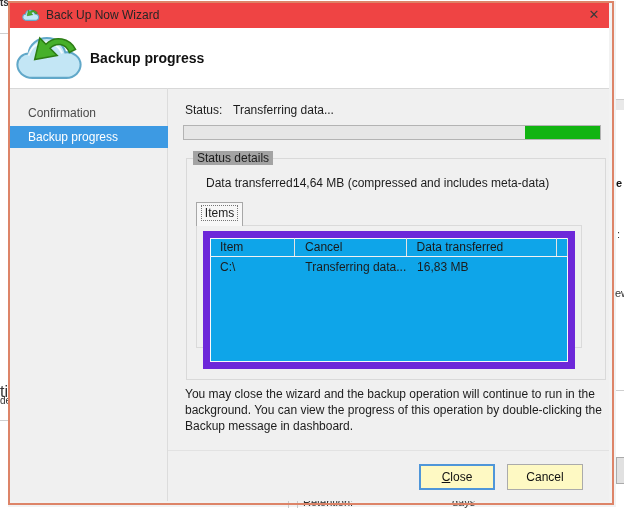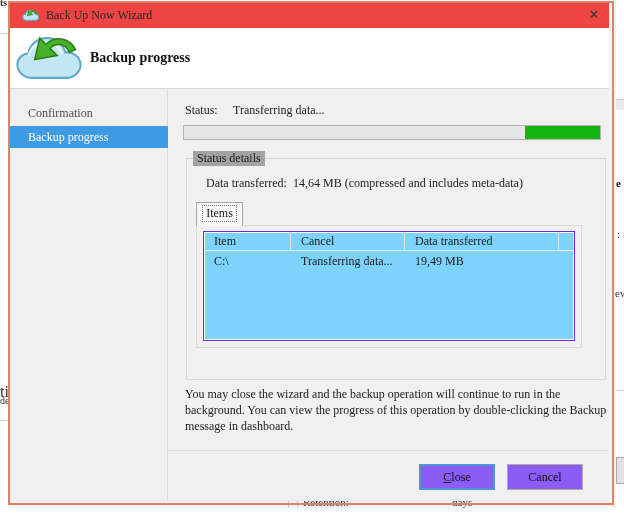--- a/index.html
+++ b/index.html
@@ -1,19 +1,19 @@
 <!DOCTYPE html>
 <html><head>
 <meta charset="utf-8">
 <style>
   * { margin:0; padding:0; box-sizing:border-box; }
   body { background:#fff; }
   .screen {
     position:relative; width:624px; height:513px; background:#ffffff;
-    font-family:Liberation Serif, serif; font-size:12px; color:#1c1c1c;
+    font-family:Liberation Sans, sans-serif; font-size:12px; color:#1c1c1c;
     overflow:hidden;
   }
   .abs { position:absolute; }
 
   
   .surface { left:8px; top:1px; width:608px; height:506px; background:#f2f2f2; }
   .frag { position:absolute; color:#333; font-size:11px; white-space:nowrap; overflow:hidden; }
   .uline { position:absolute; height:1px; background:#cfcfcf; }
   .vstub { position:absolute; width:1px; background:#c9c9c9; }
   .rband { left:616px; top:100px; width:8px; height:10px; background:#e9e9e9; }
@@ -53,32 +53,32 @@
   .groupbox { left:176px; top:156px; width:420px; height:222px; border:1px solid #d9d9d9; }
   .gblabel { position:absolute; top:-8px; left:6px; background:#a3a3a3; padding:0 4px; color:#1c1c1c; }
   .dtlabel { position:absolute; left:19px; top:17px; }
   .dtvalue { position:absolute; left:106px; top:17px; }
 
   .tab { position:absolute; left:9px; top:43px; width:47px; height:24px; background:#f7f7f7;
          border:1px solid #a7a7a7; border-bottom:none; z-index:2; text-align:center; }
   .tab .tin { display:inline-block; margin-top:3px; padding:0 3px; outline:1px dotted #767676; }
   .tabpage { position:absolute; left:9px; top:66px; width:386px; height:123px;
              border:1px solid #dadada; background:#f0f0f0; }
-  .listview { position:absolute; left:6px; top:5px; width:372px; height:110px;
-              background:#7dd3fc; border:1px solid #6d28d9; box-shadow: inset 0 0 0 1px #fafafa; }
+  .listview { position:absolute; left:6px; top:5px; width:372px; height:138px;
+              background:#0ea5e9; border:7px solid #6d28d9; box-shadow: inset 0 0 0 1px #fafafa; }
   .lvhead { display:flex; height:19px; line-height:19px; border-bottom:1px solid #f2f2f2; }
   .lvhead .hc { border-right:1px solid #e3e3e3; padding-left:10px; color:#1a1a1a; }
   .lvrow { display:flex; height:21px; line-height:21px; }
   .lvrow .c { padding-left:10px; }
   .c0 { width:87px; } .c1 { width:114px; } .c2 { width:154px; } .c3 { flex:1; }
 
   .note { left:175px; top:384px; width:436px; line-height:16px; color:#1c1c1c; }
   .hsep { left:158px; top:448px; width:441px; height:1px; background:#e2e2e2; }
 
-  .btn { position:absolute; top:462px; width:76px; height:26px; background:#8b5cf6;
+  .btn { position:absolute; top:462px; width:76px; height:26px; background:#fef9c3;
          text-align:center; line-height:22px; font-size:12px; color:#111; cursor:pointer; }
   .btn.default { left:409px; border:2px solid #4f96d9; }
   .btn.plain { left:497px; border:1px solid #ababab; line-height:24px; }
   .mnem { text-decoration:underline; }
 </style>
 </head>
 <body>
 
 <div class="screen">
 
@@ -153,21 +153,21 @@
         <div class="listview">
           <div class="lvhead">
             <div class="hc c0">Item</div>
             <div class="hc c1">Cancel</div>
             <div class="hc c2">Data transferred</div>
             <div class="hc c3"></div>
           </div>
           <div class="lvrow">
             <div class="c c0">C:\</div>
             <div class="c c1">Transferring data...</div>
-            <div class="c c2">19,49 MB</div>
+            <div class="c c2">16,83 MB</div>
             <div class="c c3"></div>
           </div>
         </div>
       </div>
     </div>
 
     <div class="abs note">You may close the wizard and the backup operation will continue to run in the background. You can view the progress of this operation by double-clicking the Backup message in dashboard.</div>
     <div class="abs hsep"></div>
 
     <div class="btn default"><span class="mnem">C</span><span>lose</span></div>

